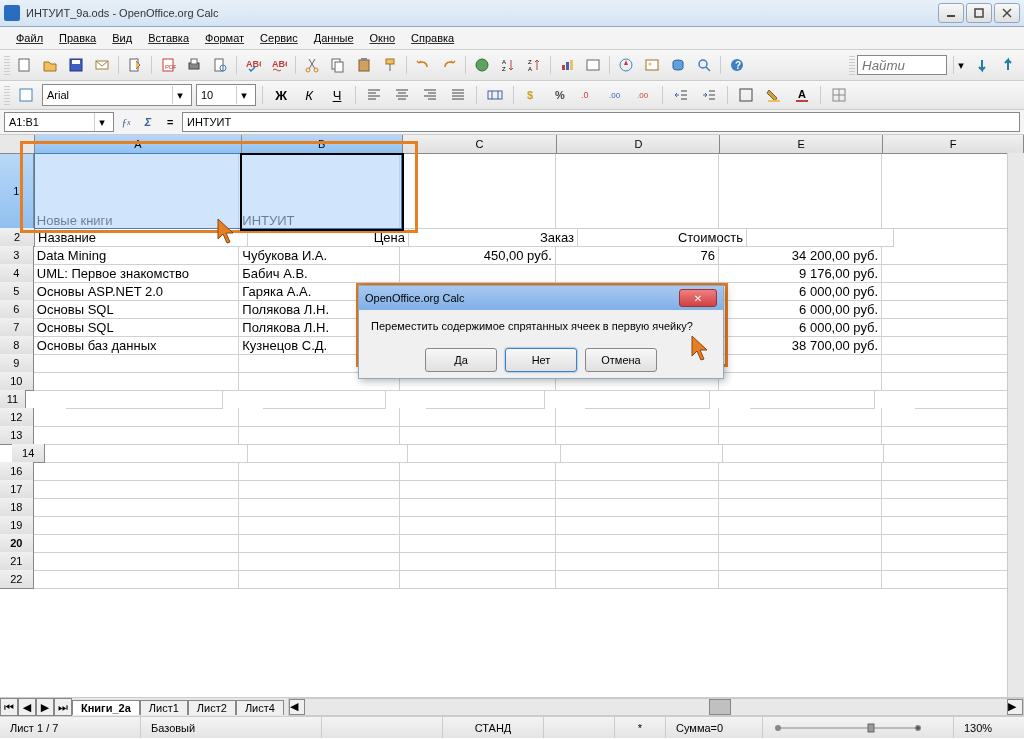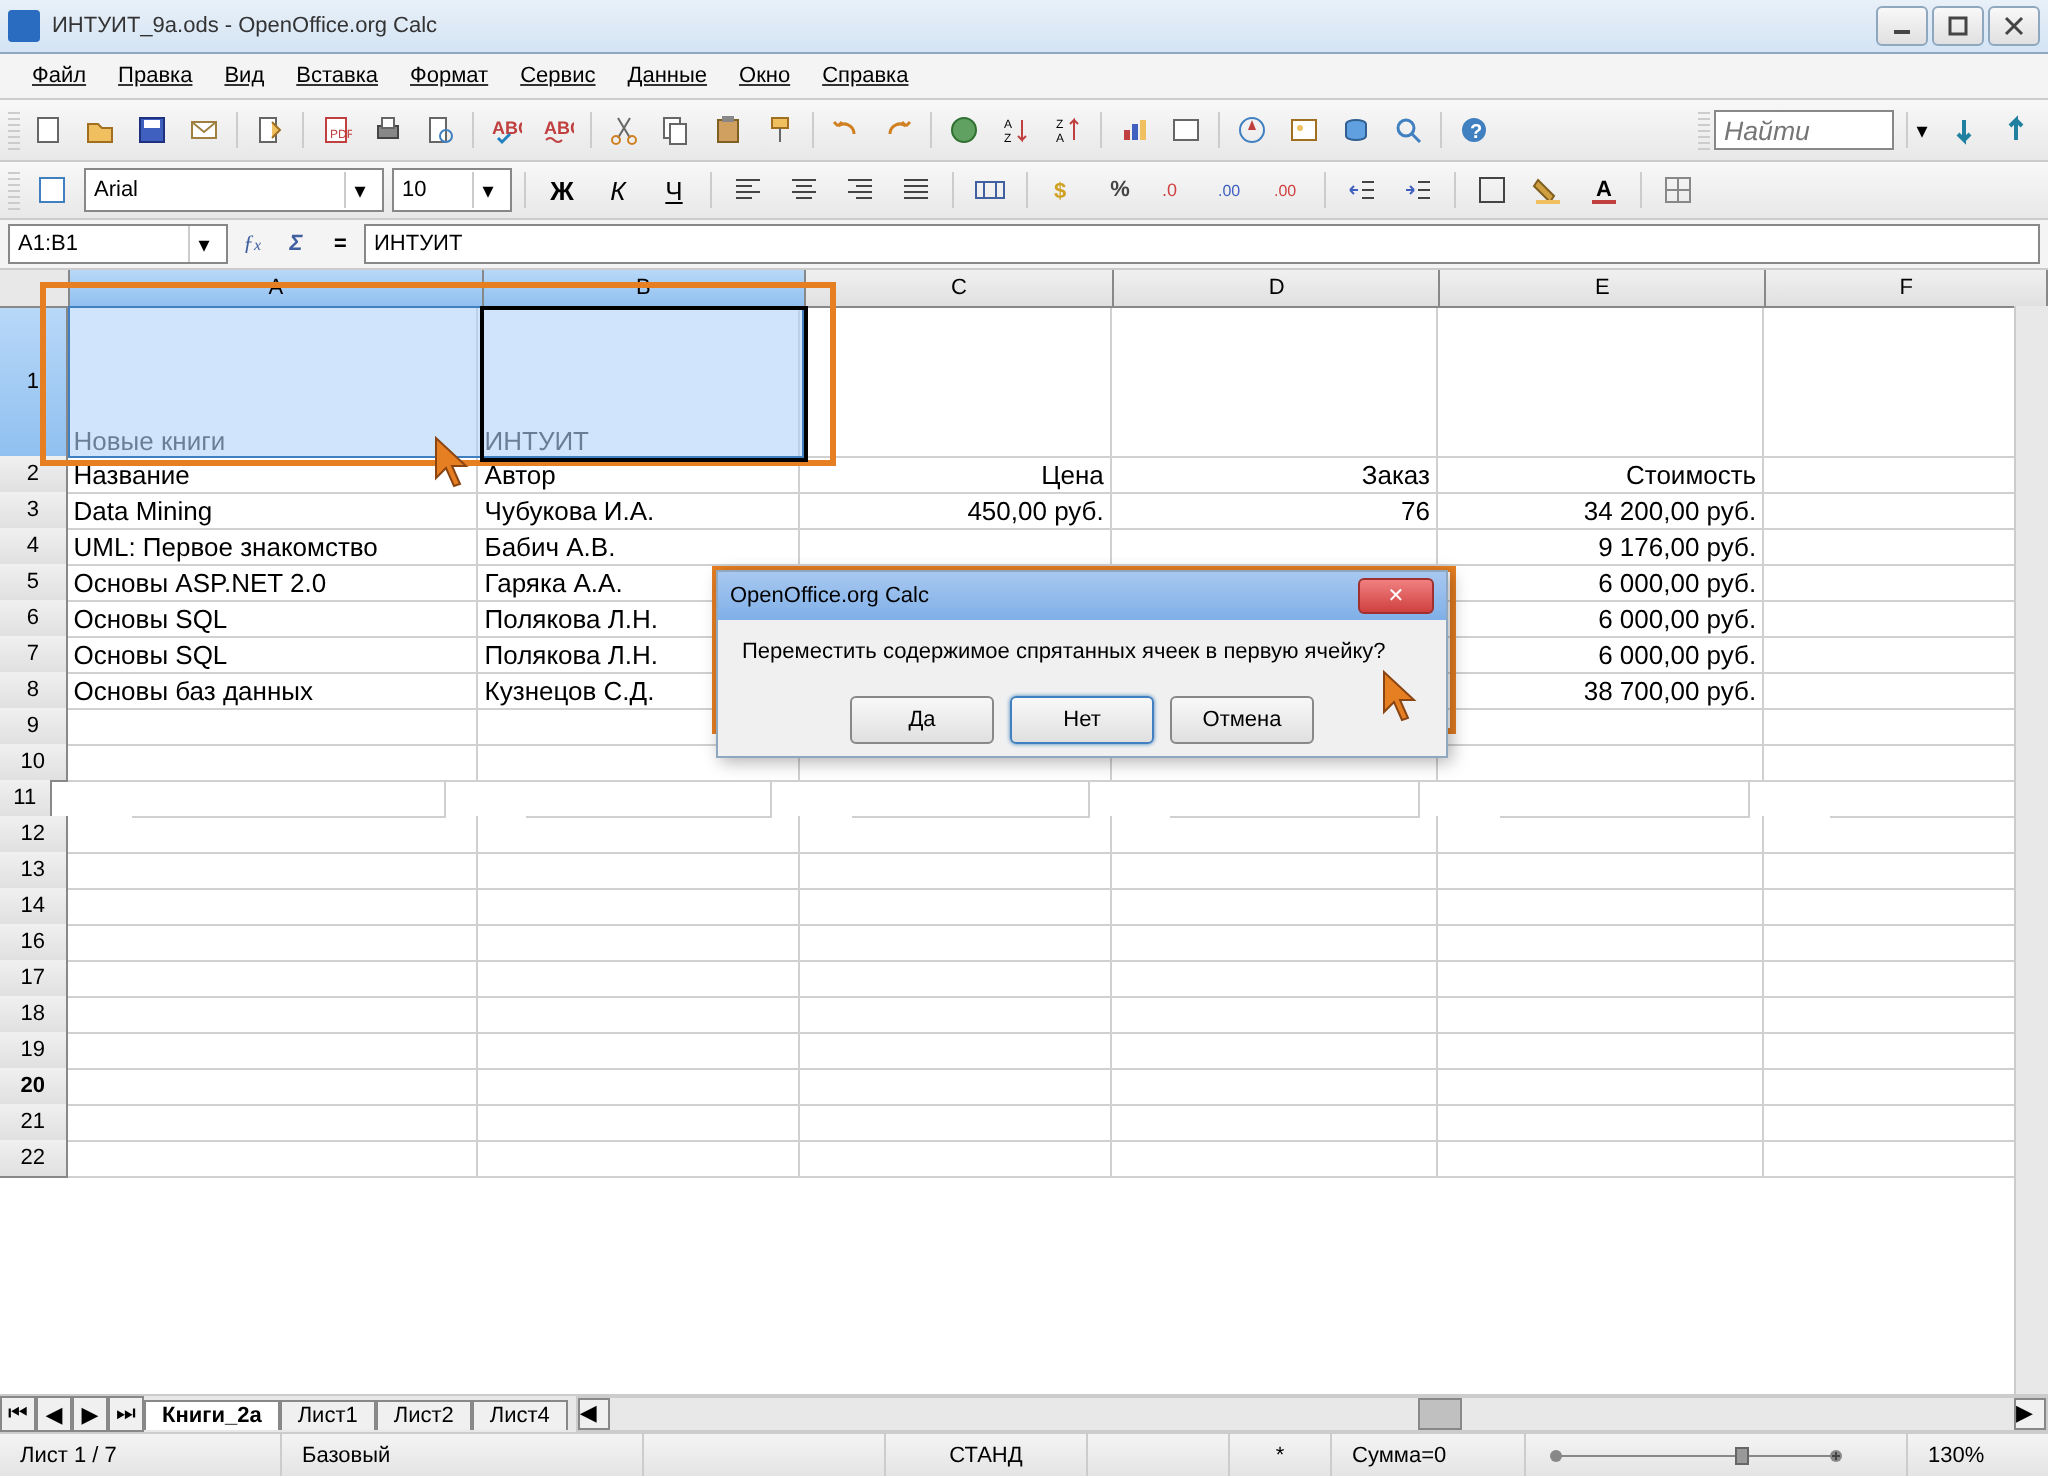--- a/index.html
+++ b/index.html
@@ -438,21 +438,20 @@
         <div class="cell widthA" style="height: 74px; align-items: flex-end; padding-bottom: 2px;">Новые книги</div>
         <div class="cell widthB" style="height: 74px; align-items: flex-end; padding-bottom: 2px;">ИНТУИТ</div>
         <div class="cell widthC" style="height: 74px;"></div>
         <div class="cell widthD" style="height: 74px;"></div>
         <div class="cell widthE" style="height: 74px;"></div>
         <div class="cell widthF" style="height: 74px;"></div>
       </div>
       <div class="row" style="height: 18px;">
         <div class="row-h" style="height: 18px;">2</div>
         <div class="cell widthA" style="height: 18px;">Название</div>
-        <div class="cell widthB" style="height: 18px;">Автор</div>
         <div class="cell widthC right" style="height: 18px;">Цена</div>
         <div class="cell widthD right" style="height: 18px;">Заказ</div>
         <div class="cell widthE right" style="height: 18px;">Стоимость</div>
         <div class="cell widthF" style="height: 18px;"></div>
       </div>
       <div class="row" style="height: 18px;">
         <div class="row-h" style="height: 18px;">3</div>
         <div class="cell widthA" style="height: 18px;">Data Mining</div>
         <div class="cell widthB" style="height: 18px;">Чубукова И.А.</div>
         <div class="cell widthC right" style="height: 18px;">450,00 руб.</div>
@@ -543,21 +542,21 @@
       </div>
       <div class="row" style="height: 18px;">
         <div class="row-h" style="height: 18px;">13</div>
         <div class="cell widthA" style="height: 18px;"></div>
         <div class="cell widthB" style="height: 18px;"></div>
         <div class="cell widthC" style="height: 18px;"></div>
         <div class="cell widthD" style="height: 18px;"></div>
         <div class="cell widthE" style="height: 18px;"></div>
         <div class="cell widthF" style="height: 18px;"></div>
       </div>
-      <div class="row" style="height: 18px;">
+      <div class="row" style="height: 18px; margin-left: 12px;">
         <div class="row-h" style="height: 18px;">14</div>
         <div class="cell widthA" style="height: 18px;"></div>
         <div class="cell widthB" style="height: 18px;"></div>
         <div class="cell widthC" style="height: 18px;"></div>
         <div class="cell widthD" style="height: 18px;"></div>
         <div class="cell widthE" style="height: 18px;"></div>
         <div class="cell widthF" style="height: 18px;"></div>
       </div>
       <div class="row" style="height: 18px;">
         <div class="row-h" style="height: 18px;">16</div>

